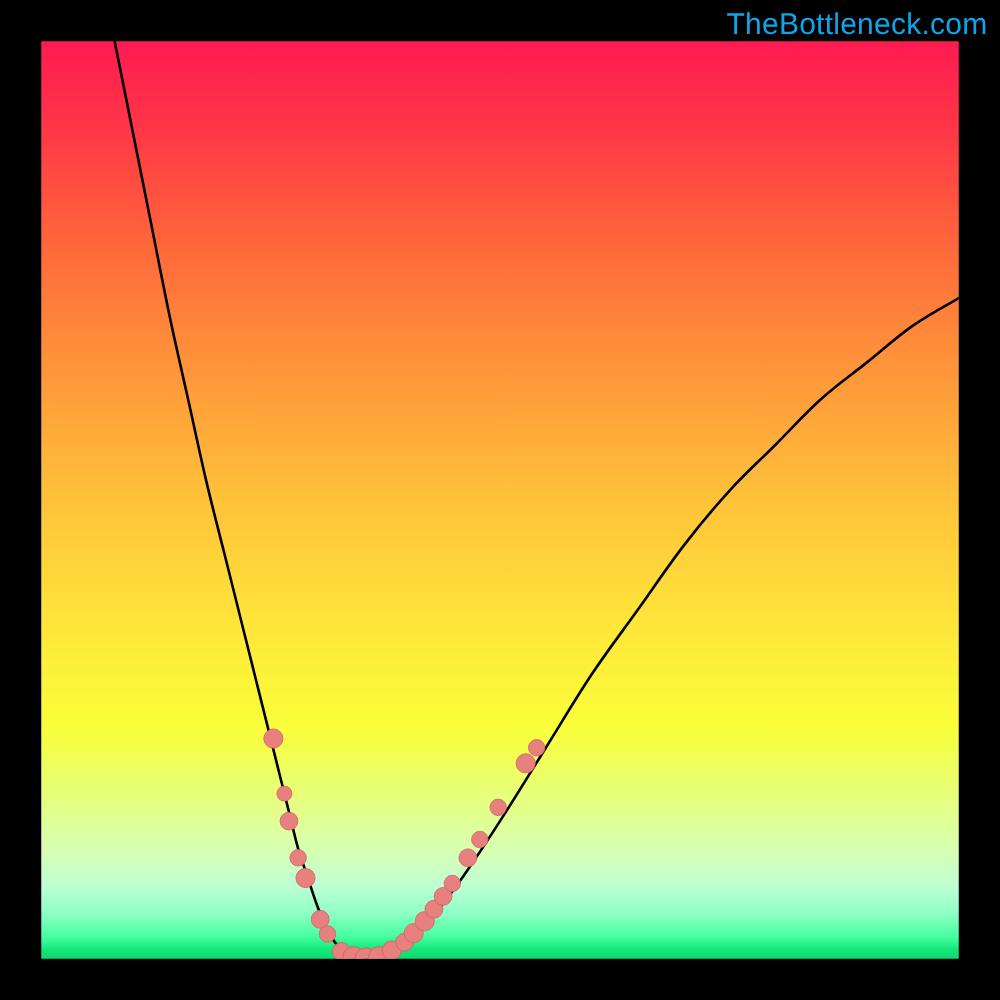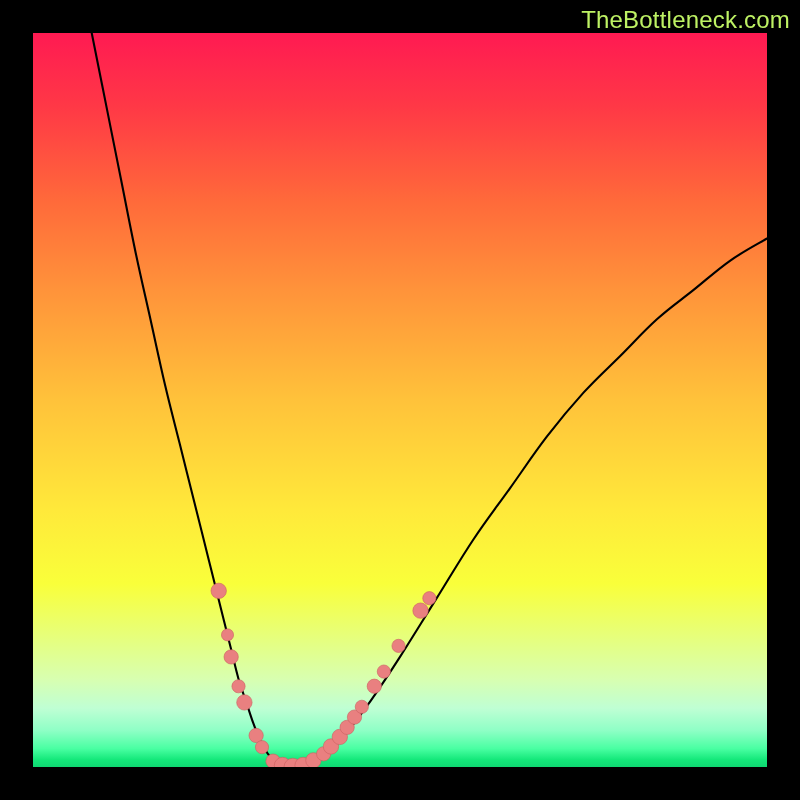--- a/index.html
+++ b/index.html
@@ -39,21 +39,21 @@
       #bfffd4 92%,
       #8fffc6 95%,
       #49ffa2 97.5%,
       #14e87a 99%,
       #0fd872 100%);
   }
   .watermark {
     position: absolute;
     top: 6px;
     right: 10px;
-    color: #bef264;
+    color: #0ea5e9;
     font-size: 24px;
     font-weight: 500;
     letter-spacing: 0.2px;
   }
   svg.curve {
     position: absolute;
     left: 0;
     top: 0;
     width: 734px;
     height: 734px;

